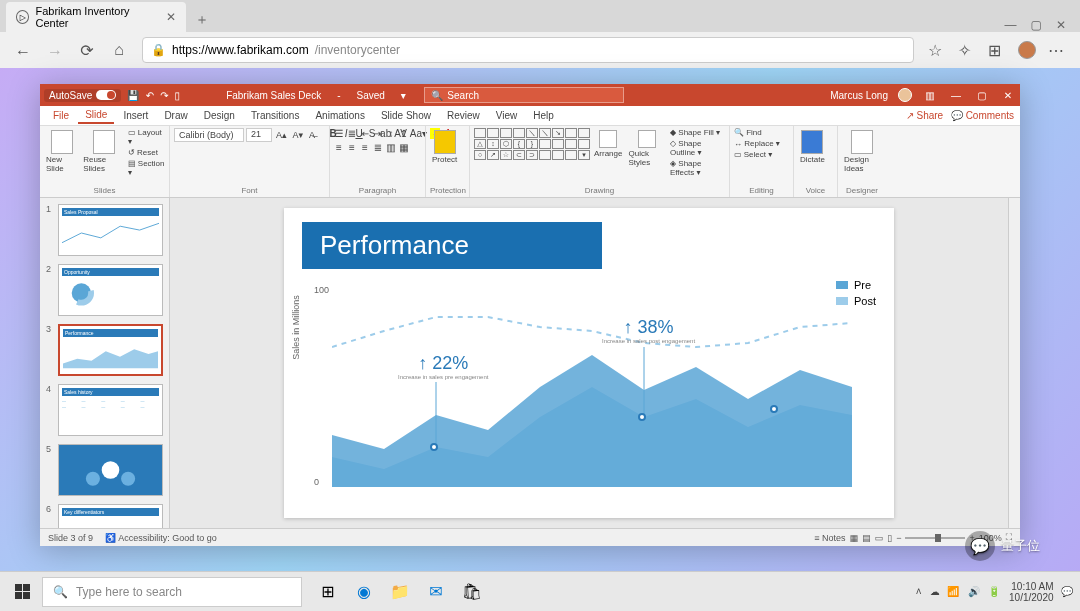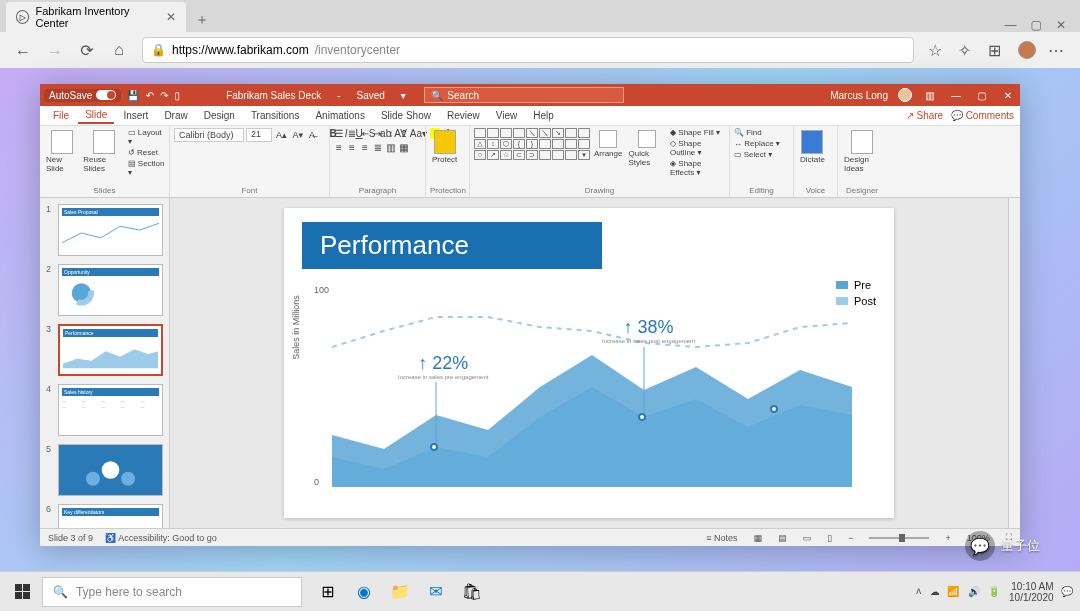--- a/index.html
+++ b/index.html
@@ -79,21 +79,21 @@
 .ytick { position: absolute; left: 12px; font-size: 9px; color: #666; }
 .callout { position: absolute; text-align: center; font-size: 9px; color: #1a6fb0; }
 .callout .pct { font-size: 18px; font-weight: 400; color: #2a7ab8; }
 .callout .arrow { color: #2a7ab8; }
 .callout .sub { font-size: 6px; color: #888; line-height: 1.1; }
 .dot { position: absolute; width: 8px; height: 8px; border: 2px solid #2a7ab8; background: #fff; border-radius: 50%; }
 .chart-svg { position: absolute; left: 30px; top: 10px; width: 520px; height: 200px; }
 .vscroll { width: 12px; background: #f0f0f0; border-left: 1px solid #ccc; }
 
 .statusbar { height: 18px; background: #f0f0f0; border-top: 1px solid #ccc; display: flex; align-items: center; font-size: 9px; color: #555; padding: 0 8px; gap: 12px; }
-.sb-right { margin-left: auto; display: flex; gap: 16px; align-items: center; }
+.sb-right { margin-left: auto; display: flex; gap: 4px; align-items: center; }
 .zoom-slider { width: 60px; height: 2px; background: #aaa; position: relative; }
 .zoom-slider::after { content: ""; position: absolute; left: 50%; top: -3px; width: 6px; height: 8px; background: #666; }
 
 
 .taskbar { position: absolute; bottom: 0; left: 0; width: 1080px; height: 40px; background: #e8e8e8; border-top: 1px solid #ccc; display: flex; align-items: center; padding: 0 6px; gap: 4px; }
 .start { width: 32px; height: 32px; display: flex; align-items: center; justify-content: center; }
 .start-grid { display: grid; grid-template-columns: 7px 7px; grid-template-rows: 7px 7px; gap: 1px; }
 .start-grid span { background: #333; }
 .search-tb { width: 260px; height: 30px; background: #fff; border: 1px solid #ccc; display: flex; align-items: center; padding: 0 10px; gap: 8px; font-size: 12px; color: #888; }
 .tb-icons { display: flex; gap: 4px; margin-left: 6px; }

